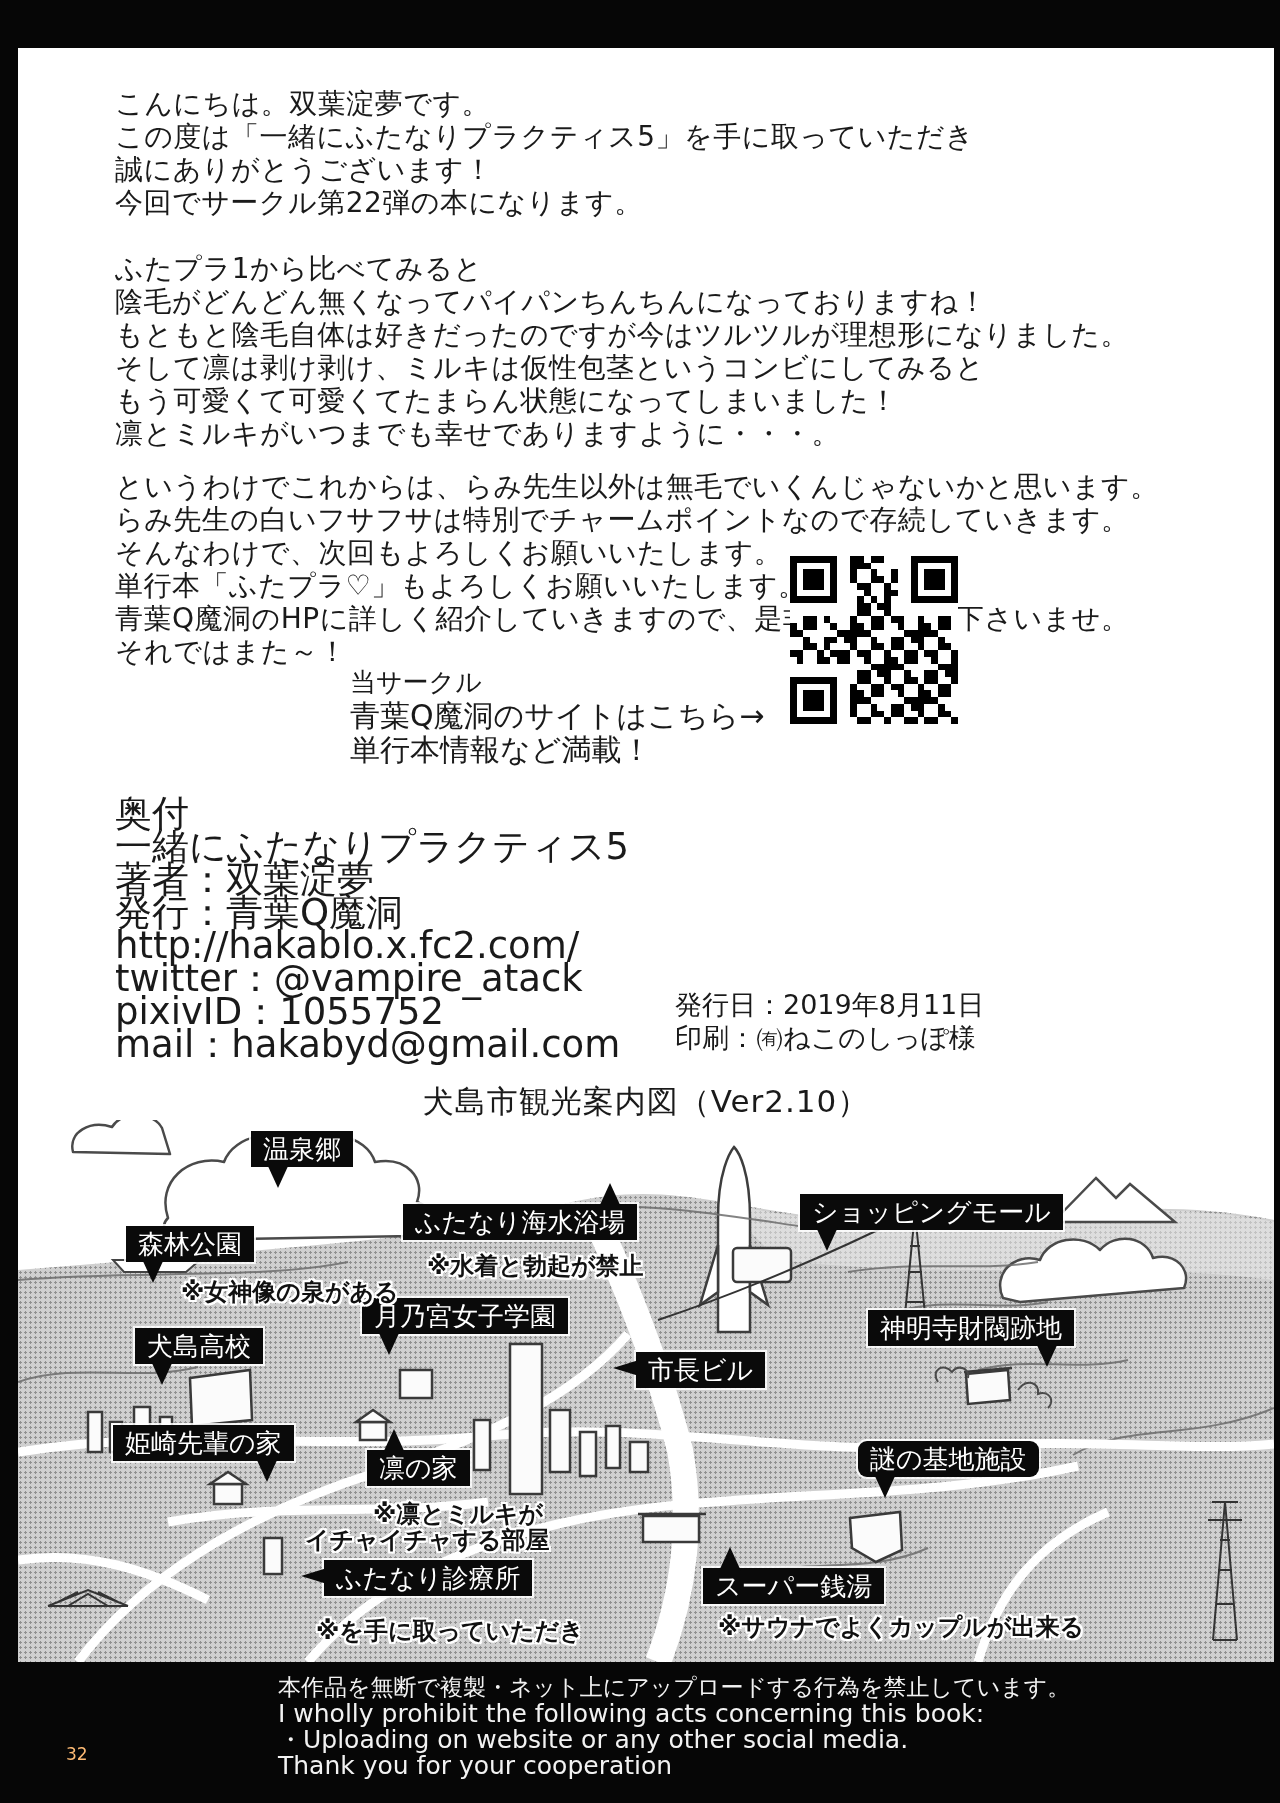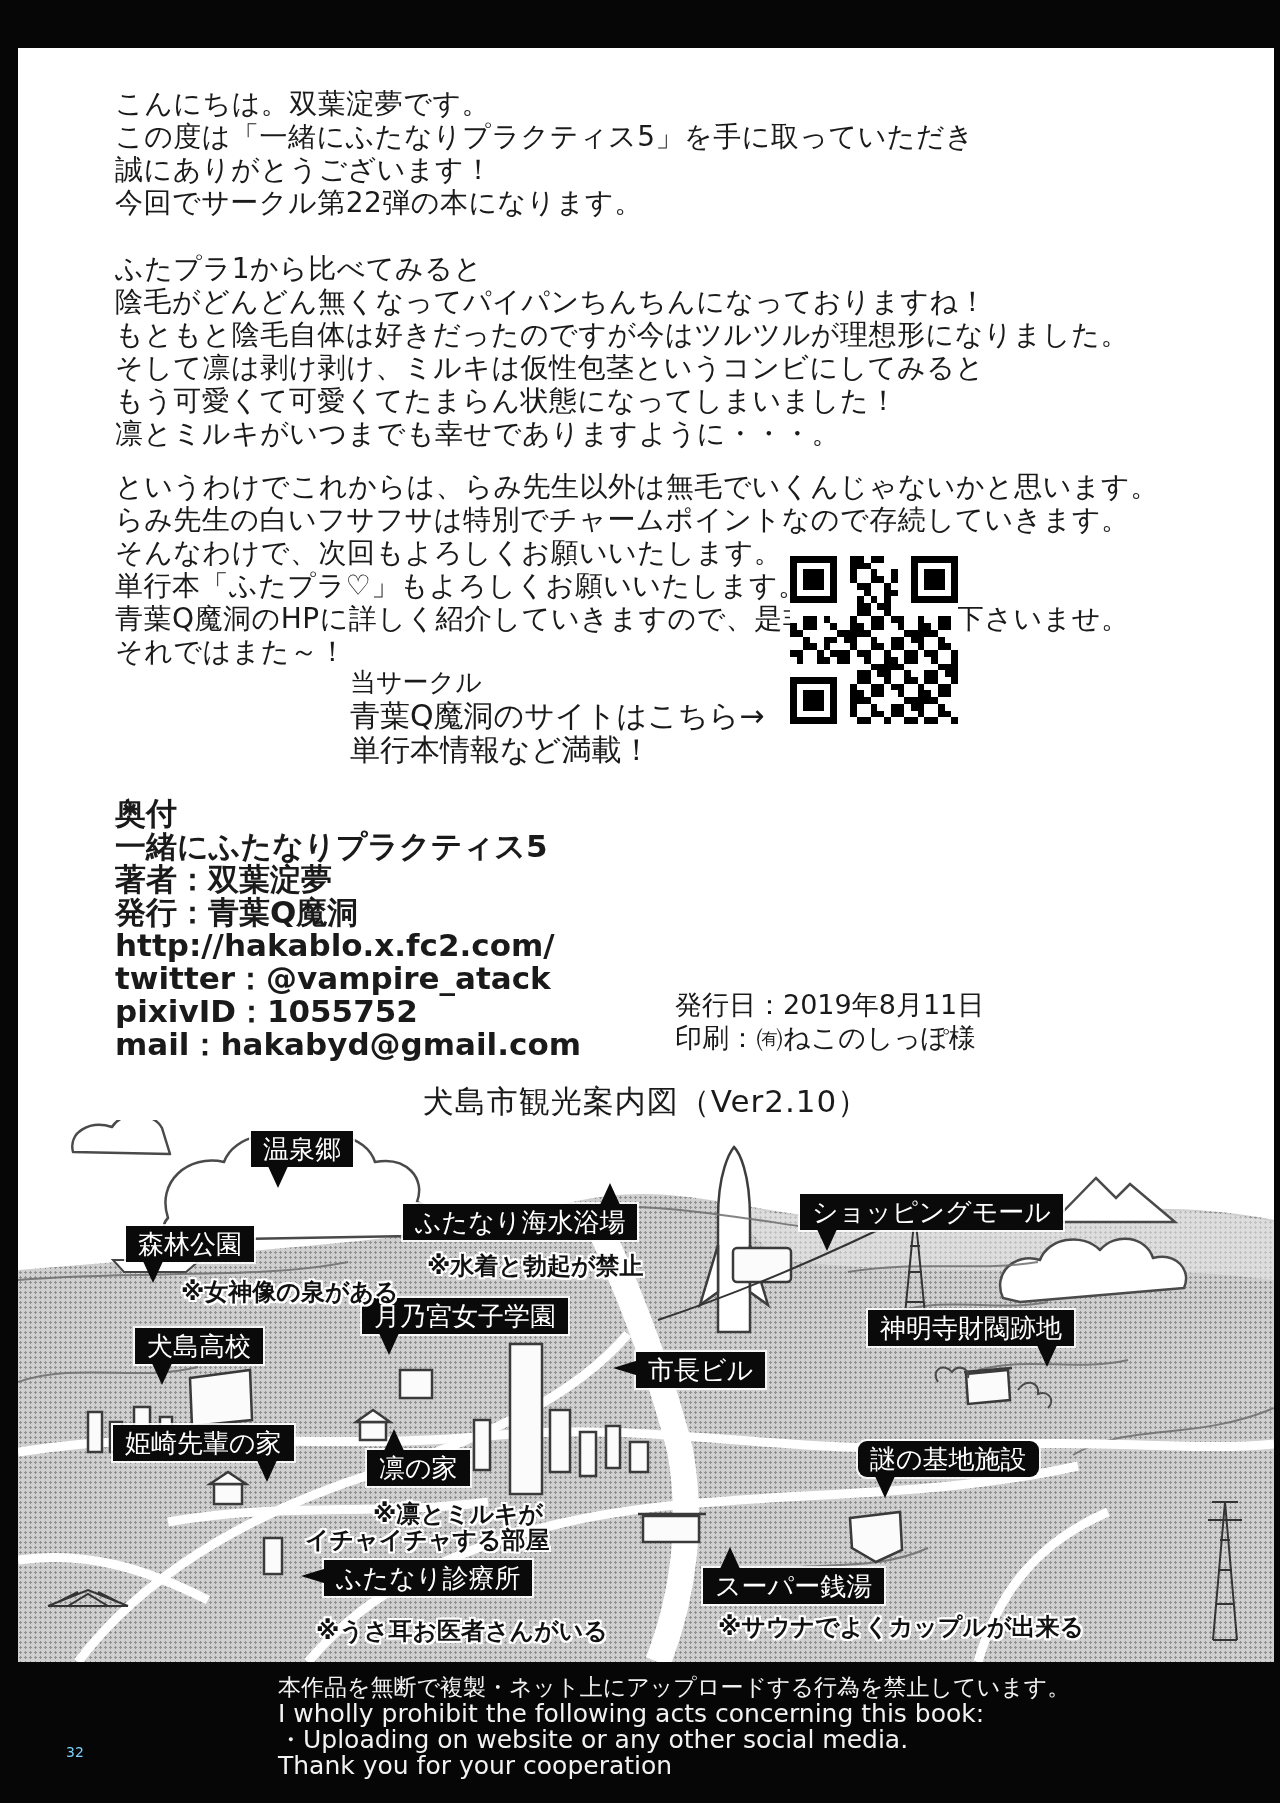--- a/index.html
+++ b/index.html
@@ -15,21 +15,21 @@
   }
   .txtblock{position:absolute;font-size:28px;line-height:33px;letter-spacing:.5px;white-space:nowrap;margin-top:12px;}
   .txtblock div{height:33px;}
   .promo{position:absolute;white-space:nowrap;}
   .promo .small{font-size:26px;line-height:33px;}
   .promo .big{font-size:30px;line-height:34px;}
   .qr{
     position:absolute;width:168px;height:168px;background:#fff;
   }
   .qr svg{width:100%;height:100%;display:block;}
-  .colophon{position:absolute;font-size:31px;line-height:33px;white-space:nowrap;font-weight:bold;}
+  .colophon{position:absolute;font-size:37px;line-height:33px;white-space:nowrap;}
   .colophon div{height:33px;}
   .pubinfo{position:absolute;font-size:27px;line-height:33px;white-space:nowrap;}
   .map-title{position:absolute;width:100%;text-align:center;font-size:31px;letter-spacing:1px;}
   
   .map{
     position:absolute;left:0;top:1072px;width:1256px;height:542px;
     background-color:#cfcfcf;
     background-image:radial-gradient(#909090 1.1px,transparent 1.1px);
     background-size:5px 5px;
     overflow:hidden;
@@ -50,21 +50,21 @@
   .mapnote{
     position:absolute;font-size:24px;font-weight:bold;color:#111;white-space:nowrap;z-index:3;
     text-shadow:-2px -2px 0 #fff,2px -2px 0 #fff,-2px 2px 0 #fff,2px 2px 0 #fff,
                  0 -2px 0 #fff,0 2px 0 #fff,-2px 0 0 #fff,2px 0 0 #fff;
   }
   
   .footer{position:absolute;left:0;top:1662px;width:1116px;height:141px;background:#060606;color:#f2f2f2;}
   .footer .flines{position:absolute;left:278px;top:12px;}
   .footer .jp{font-size:23px;line-height:27px;}
   .footer .en{font-size:25px;line-height:26px;}
-  .pageno{position:absolute;left:66px;top:82px;font-size:14px;color:#7dd3fc;}
+  .pageno{position:absolute;left:66px;top:82px;font-size:17px;color:#fdba74;}
 </style>
 </head>
 <body>
 
 <div class="page">
   <div class="content">
 
     <div class="txtblock" style="left:97px;top:27px;">
       <div>こんにちは。双葉淀夢です。</div>
       <div>この度は「一緒にふたなりプラクティス5」を手に取っていただき</div>
@@ -450,21 +450,21 @@
         <span>ふたなり診療所</span><span class="tail left-side"></span>
       </div>
       <div class="maplabel" style="left:685px;top:448px;">
         <span>スーパー銭湯</span><span class="tail up at-left"></span>
       </div>
 
       <div class="mapnote" style="left:409px;top:130px;">※水着と勃起が禁止</div>
       <div class="mapnote" style="left:163px;top:156px;">※女神像の泉がある</div>
       <div class="mapnote" style="left:355px;top:378px;">※凛とミルキが</div>
       <div class="mapnote" style="left:287px;top:404px;">イチャイチャする部屋</div>
-      <div class="mapnote" style="left:298px;top:495px;">※うさ耳お医者さんがいる</div>
+      <div class="mapnote" style="left:298px;top:495px;">※を手に取っていただき</div>
       <div class="mapnote" style="left:700px;top:491px;">※サウナでよくカップルが出来る</div>
     </div>
   </div>
 
   <div class="footer">
     <div class="flines">
       <div class="jp">本作品を無断で複製・ネット上にアップロードする行為を禁止しています。</div>
       <div class="en">I wholly prohibit the following acts concerning this book:</div>
       <div class="en">・Uploading on website or any other social media.</div>
       <div class="en">Thank you for your cooperation</div>

